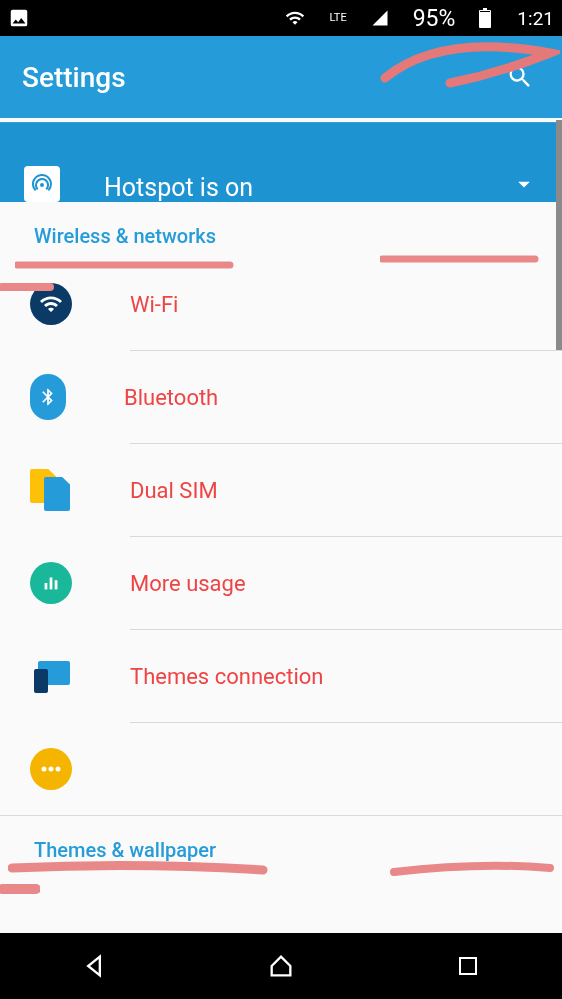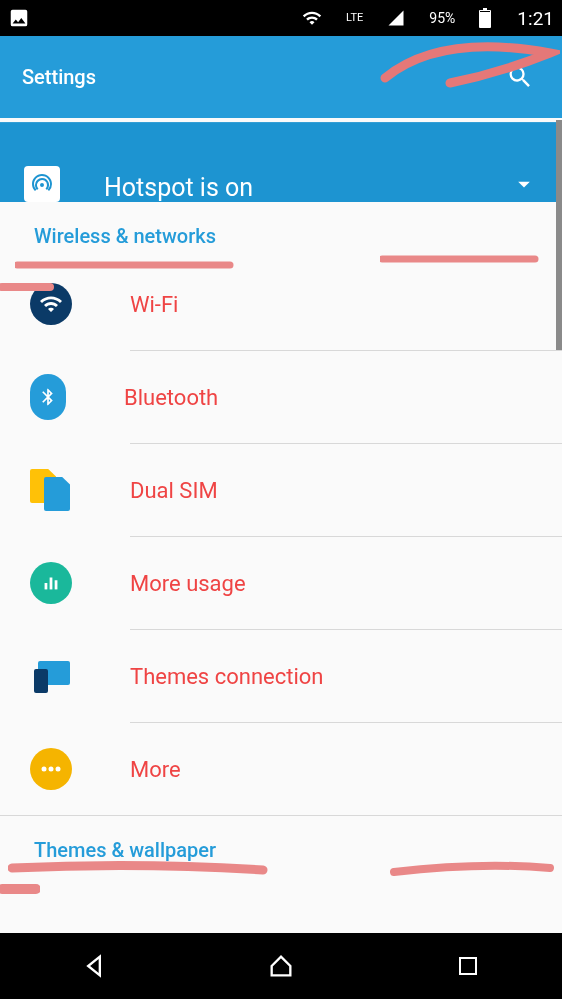--- a/index.html
+++ b/index.html
@@ -42,21 +42,21 @@
     }
     .header {
       background: #259cd9;
       color: #fff;
       height: 82px;
       display: flex;
       align-items: center;
       padding: 0 22px;
     }
     .header-title {
-      font-size: 20px;
+      font-size: 28px;
       font-weight: 500;
       flex: 1;
     }
     .search-btn {
       width: 40px;
       height: 40px;
       display: flex;
       align-items: center;
       justify-content: center;
     }
@@ -223,21 +223,21 @@
       <svg width="20" height="20" viewBox="0 0 24 24" fill="#fff">
           <path d="M1 9l2 2c4.97-4.97 13.03-4.97 18 0l2-2C16.93 2.93 7.07 2.93 1 9zm8 8l3 3 3-3a4.24 4.24 0 0 0-6 0zm-4-4l2 2a7.07 7.07 0 0 1 10 0l2-2C15.14 9.14 8.86 9.14 5 13z"></path>
         </svg>
     </span>
     <span style="font-size:11px;line-height:10px;">LTE</span>
     <span class="status-icon-box">
       <svg width="18" height="18" viewBox="0 0 24 24" fill="#fff">
           <path d="M2 22h20V2L2 22z"></path>
         </svg>
     </span>
-    <span style="font-size:14px;">95%</span>
+    <span style="font-size:23px;">95%</span>
     <span class="status-icon-box">
       <svg width="12" height="20" viewBox="0 0 12 20" fill="#fff">
           <rect x="0" y="2" width="12" height="18" rx="1"></rect>
           <rect x="4" y="0" width="4" height="2"></rect>
           <rect x="1" y="3" width="10" height="1" fill="#000"></rect>
         </svg>
     </span>
     <span style="font-size:19px;margin-left:2px;">1:21</span>
   </div>
 </div>
@@ -319,21 +319,20 @@
   <div class="item-divider"></div>
 
   <div class="settings-item">
     <div class="item-icon icon-more-circle">
       <svg width="22" height="6" viewBox="0 0 22 6" fill="#fff">
           <circle cx="4" cy="3" r="2.5"></circle>
           <circle cx="11" cy="3" r="2.5"></circle>
           <circle cx="18" cy="3" r="2.5"></circle>
         </svg>
     </div>
-    <div class="item-label">More</div>
   </div>
   <div class="item-divider" style="margin-left:0;"></div>
 
   <div class="section-header">Themes &amp; wallpaper</div>
 
 </div>
 
 <div class="scrollbar-indicator"></div>
 
 <div class="nav-bar">

